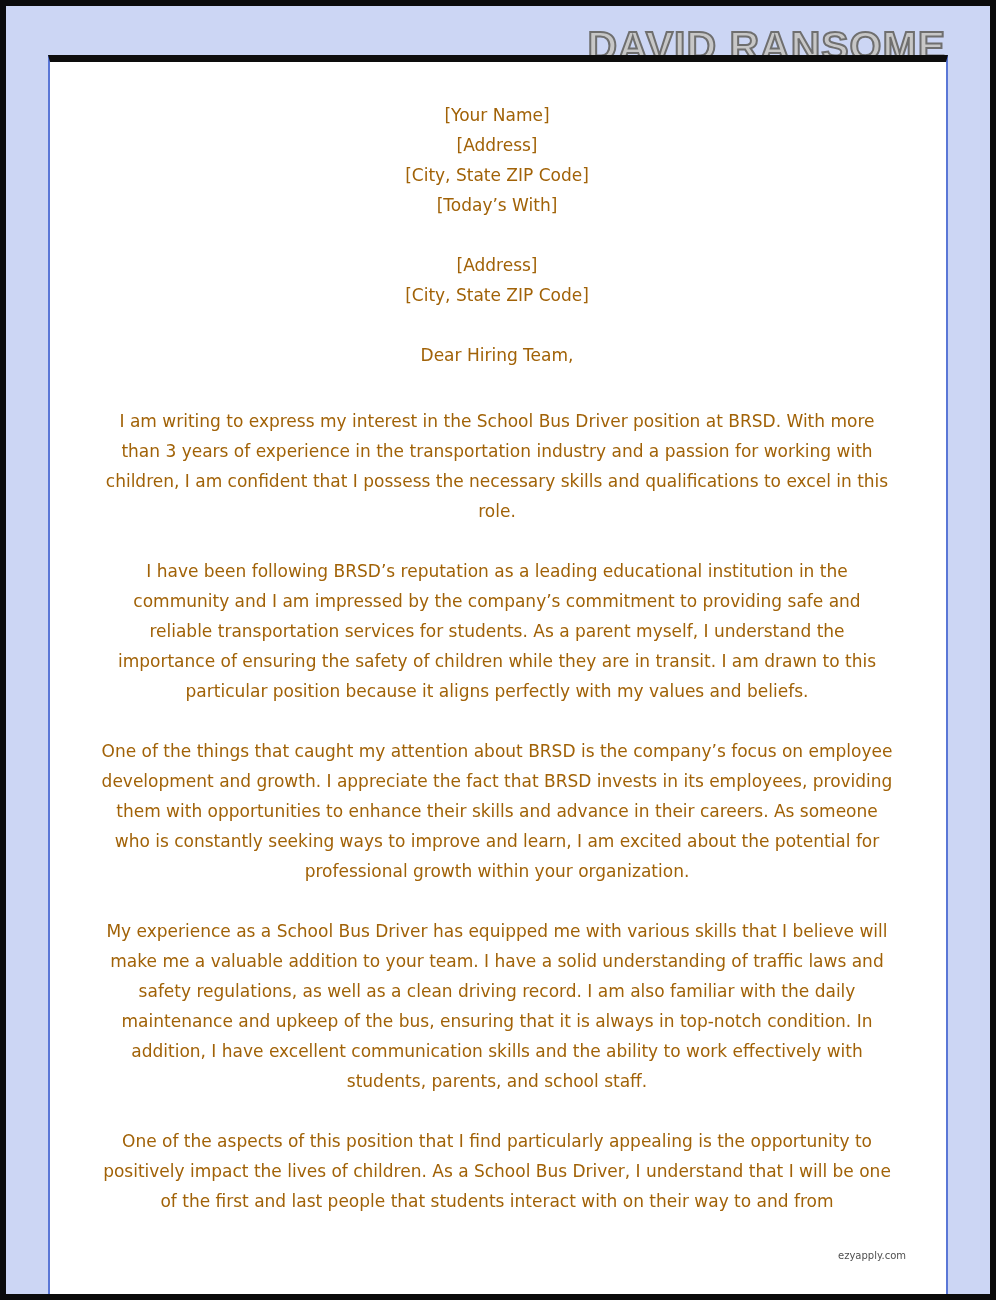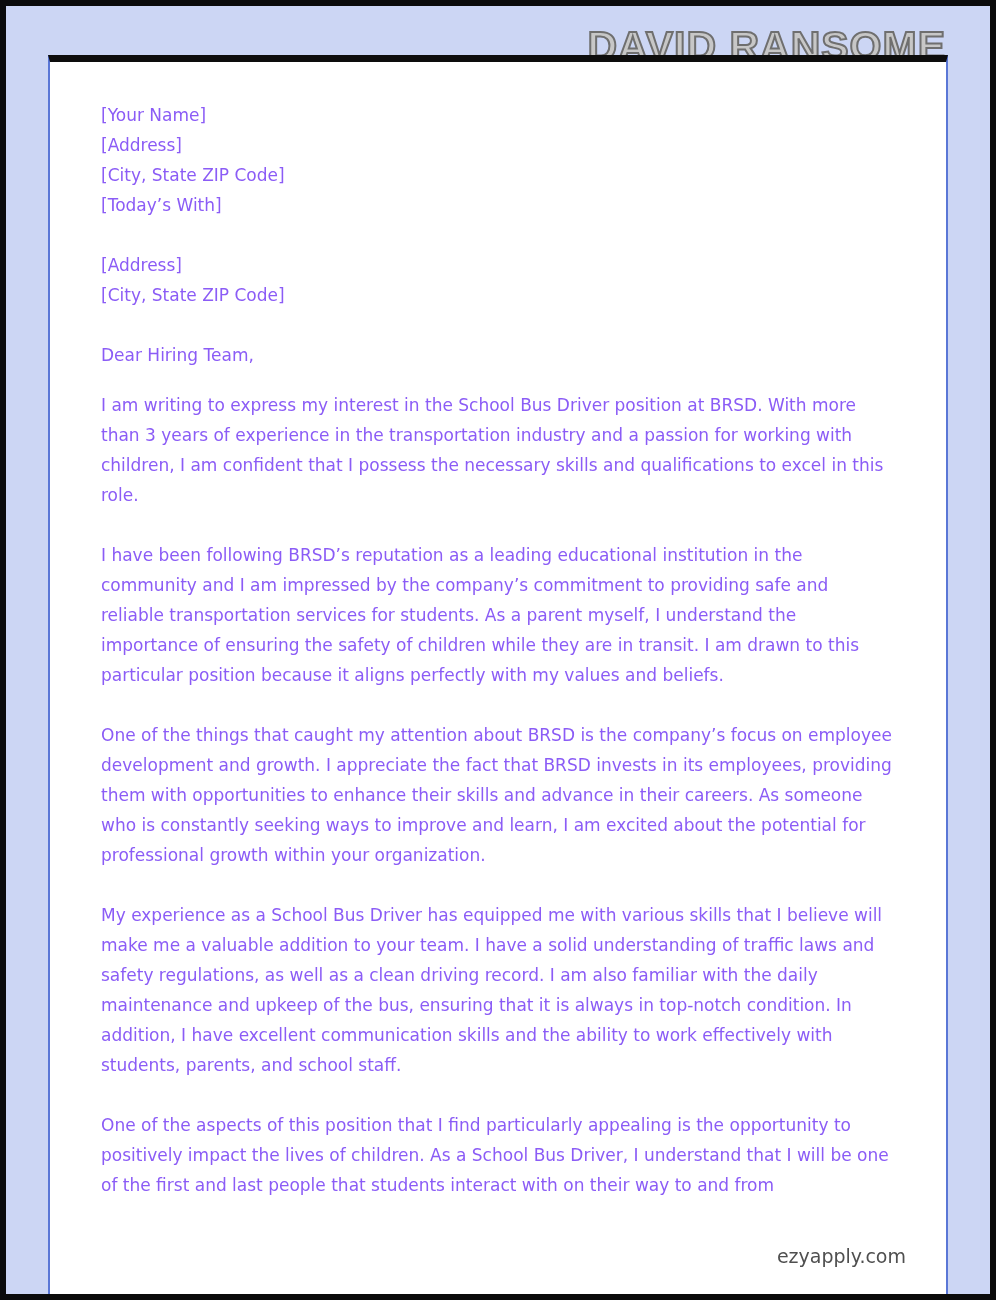--- a/index.html
+++ b/index.html
@@ -39,33 +39,34 @@
     top: 49px;
     bottom: 0;
     background: #ffffff;
     border-left: 2px solid #5a77d6;
     border-right: 2px solid #5a77d6;
     border-top: 7px solid #0d0d0d;
     box-sizing: border-box;
   }
   .content {
     padding: 38px 53px 0 51px;
-    color: #8b5cf6;
+    color: #a16207;
     font-size: 17px;
     line-height: 30px;
+    text-align: center;
   }
   .block { margin: 0 0 30px 0; }
   .block div { white-space: nowrap; }
-  .salutation { margin: 0 0 20px 0; }
+  .salutation { margin: 0 0 36px 0; }
   .content p { margin: 0 0 30px 0; }
   .watermark {
     position: absolute;
     top: 1241px;
     right: 82px;
-    font-size: 19px;
+    font-size: 10px;
     line-height: 18px;
     color: #4f4f4f;
     background: rgba(255,255,255,0.55);
     padding: 0 2px;
   }
 </style>
 </head>
 <body>
 
 <div class="screen">

